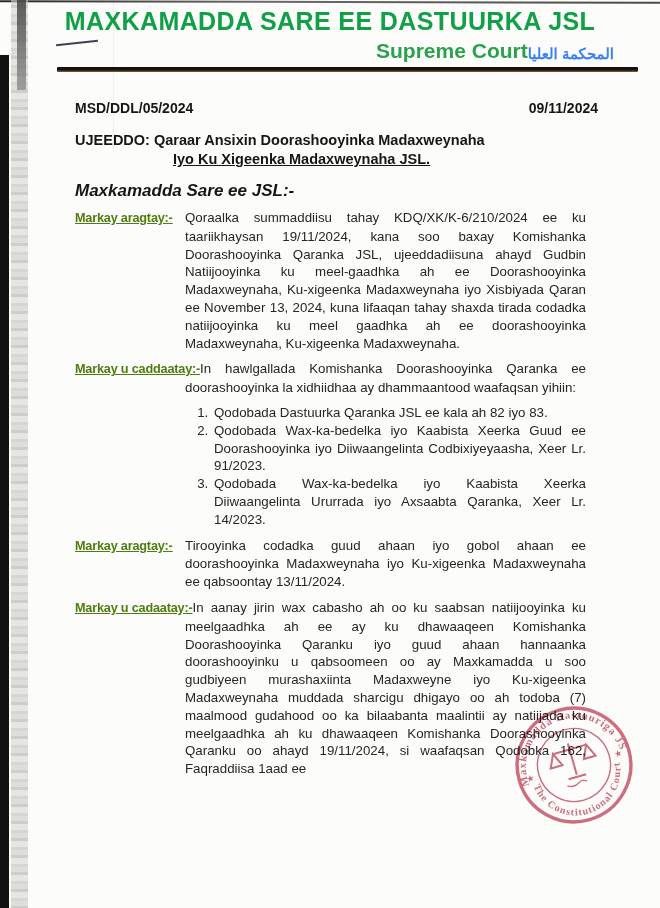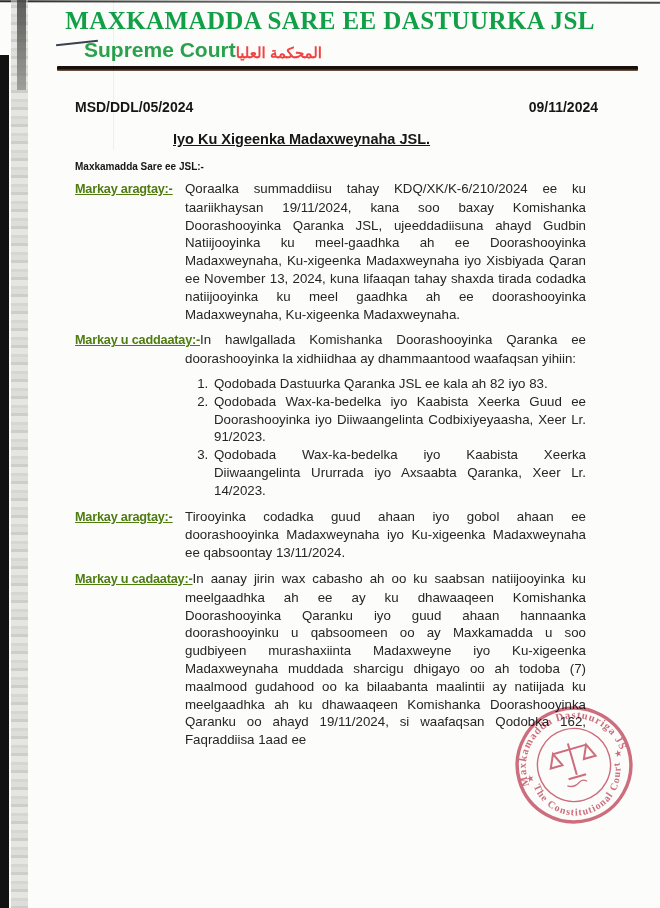--- a/index.html
+++ b/index.html
@@ -18,34 +18,34 @@
     background:linear-gradient(#3a3a38,#8f8f8b); opacity:.8; }
   .pen-mark { position:absolute; left:56px; top:42px; width:42px; height:0;
     border-top:2.5px solid #39424e; transform:rotate(-6deg); }
   .crease { position:absolute; left:113px; top:0; width:1px; height:150px; background:rgba(0,0,0,.05); }
 
   
   .header-row { display:flex; align-items:center; justify-content:space-between;
     padding:78px 38px 0 76px; }
   .rep-title { font-size:27px; font-weight:bold; color:#2aa14c; letter-spacing:.5px; white-space:nowrap; }
   .emblem { width:104px; height:70px; flex:0 0 auto; margin:0 4px; }
-  .court-title { text-align:center; font-family:Liberation Serif, serif; font-weight:bold;
+  .court-title { text-align:center; font-family:Liberation Sans, sans-serif; font-weight:bold;
     font-size:25px; color:#11a047; letter-spacing:.4px; margin-top:7px; }
-  .sub-row { display:flex; justify-content:flex-start; align-items:flex-end; margin:3px 46px 0 84px; }
+  .sub-row { display:flex; justify-content:flex-end; align-items:flex-end; margin:3px 46px 0 84px; }
   .supreme { color:#2aa14c; font-size:21px; font-weight:bold; }
-  .arabic { font-size:15px; color:#ef4444; font-weight:bold; }
+  .arabic { font-size:15px; color:#3b82f6; font-weight:bold; }
   .rule { margin:4px 22px 0 57px; height:5px;
     background:linear-gradient(#17100b,#17100b 55%,#7d604d); border-radius:1px; }
 
   
   .ref-row { display:flex; justify-content:space-between; margin:28px 62px 0 75px;
     font-weight:bold; font-size:14px; color:#161616; }
   .subject { margin:15px 0 0 75px; font-weight:bold; font-size:14.5px; color:#161616; line-height:19px; }
   .subject .l2 { margin-left:98px; text-decoration:underline; }
-  .salutation { margin:12px 0 0 75px; font-weight:bold; font-size:10px; color:#161616; }
+  .salutation { margin:12px 0 0 75px; font-weight:bold; font-size:17px; color:#161616;font-style:italic; }
 
   
   .sec { margin:8px 74px 0 75px; padding-left:110px; text-indent:-110px;
     font-size:13.3px; line-height:17.8px; text-align:justify; color:#262626; }
   .sec-label { display:inline-block; min-width:110px; width:auto; text-indent:0;
     font-weight:bold; font-size:12.7px; text-decoration:underline; white-space:nowrap;
     letter-spacing:-.2px; color:#4d7c0f; }
   .sec-list { margin:7px 0 0 0; padding-left:27px; text-indent:0; }
   .sec-list li { text-align:justify; padding-left:2px; }
 
@@ -74,20 +74,21 @@
   </div>
 
   <div class="rule"></div>
 
   <div class="ref-row">
     <span>MSD/DDL/05/2024</span>
     <span>09/11/2024</span>
   </div>
 
   <div class="subject">
+    <div>UJEEDDO: Qaraar Ansixin Doorashooyinka Madaxweynaha</div>
     <div class="l2">Iyo Ku Xigeenka Madaxweynaha JSL.</div>
   </div>
 
   <div class="salutation">Maxkamadda Sare ee JSL:-</div>
 
   <div class="sec">
     <span class="sec-label">Markay aragtay:-</span><span>Qoraalka summaddiisu tahay KDQ/XK/K-6/210/2024 ee ku taariikhaysan 19/11/2024, kana soo baxay Komishanka Doorashooyinka Qaranka JSL, ujeeddadiisuna ahayd Gudbin Natiijooyinka ku meel-gaadhka ah ee Doorashooyinka Madaxweynaha, Ku-xigeenka Madaxweynaha iyo Xisbiyada Qaran ee November 13, 2024, kuna lifaaqan tahay shaxda tirada codadka natiijooyinka ku meel gaadhka ah ee doorashooyinka Madaxweynaha, Ku-xigeenka Madaxweynaha.</span>
   </div>
 
   <div class="sec">

